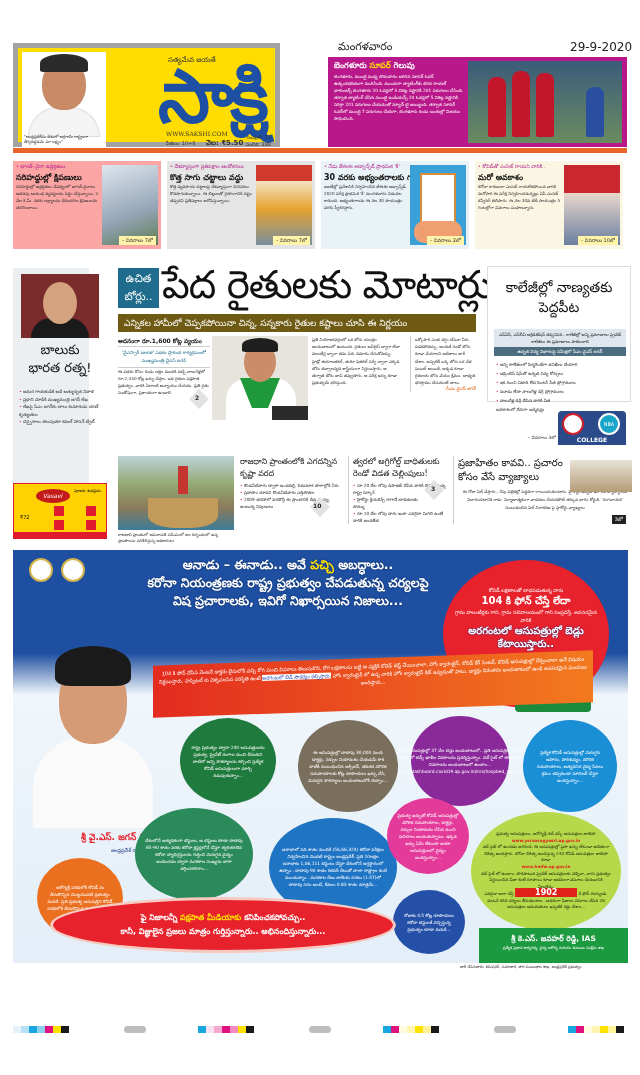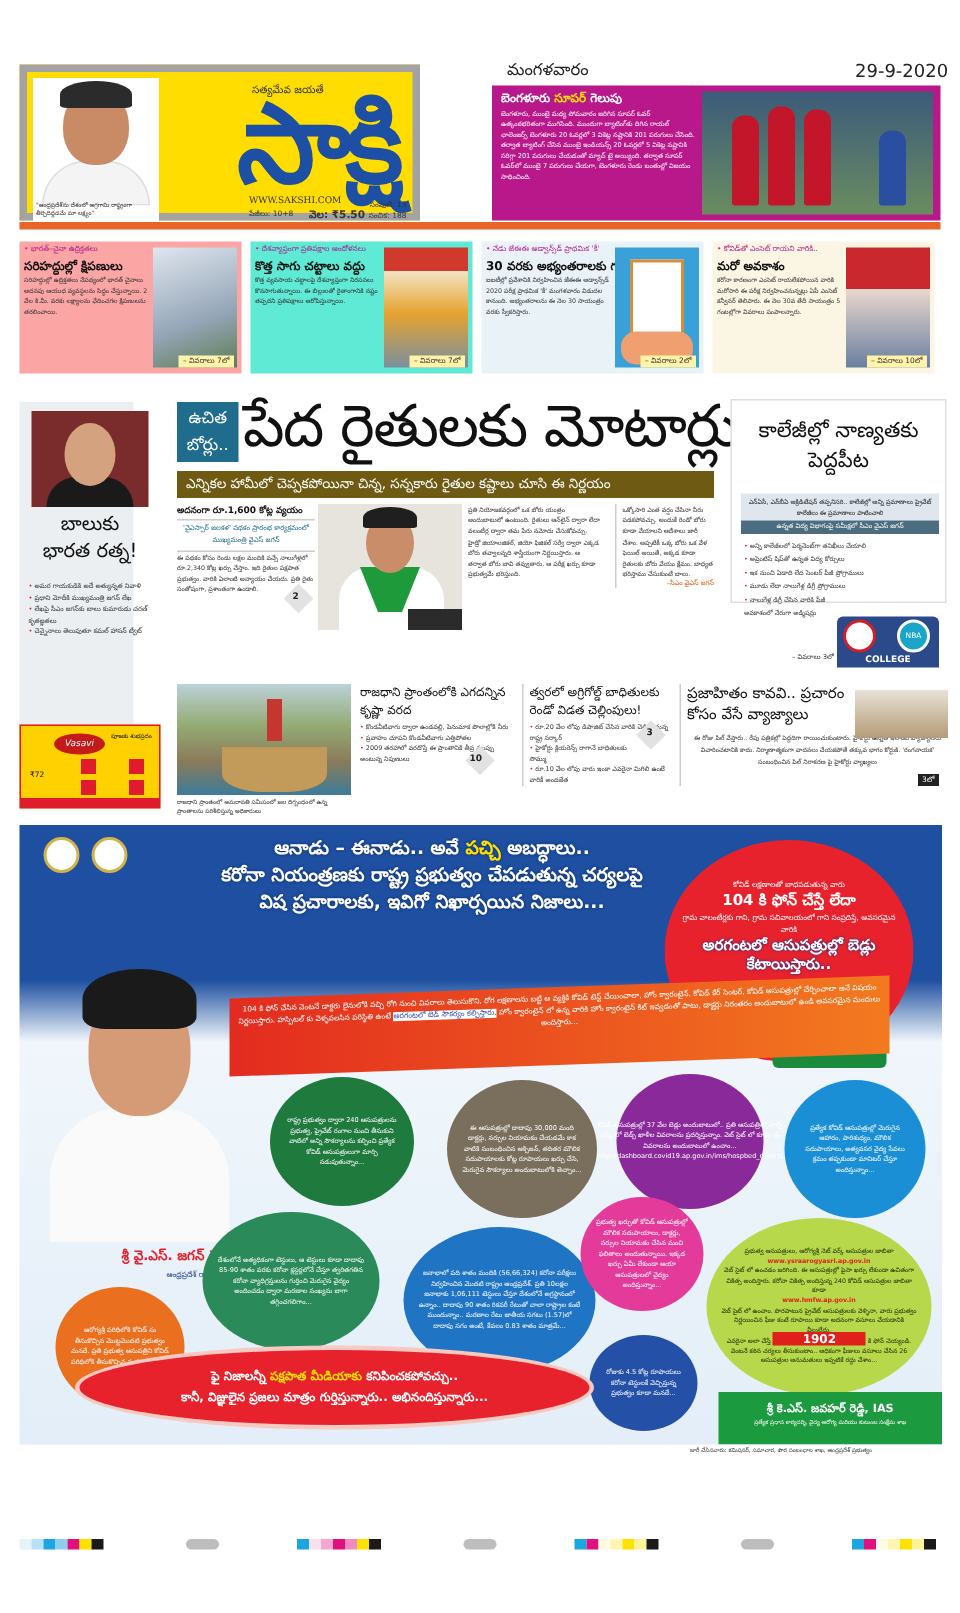--- a/index.html
+++ b/index.html
@@ -165,21 +165,21 @@
 </div>
 <div id="edbar" class="abs"></div>
 
 <div class="teaser" style="left:13px;background:#fca5a5">
   <div class="kick">భారత్–చైనా ఉద్రిక్తతలు</div>
   <div class="ttl">సరిహద్దుల్లో క్షిపణులు</div>
   <div class="body">సరిహద్దుల్లో ఉద్రిక్తతలు నేపథ్యంలో భారత్ చైనాలు అదనపు ఆయుధ వ్యవస్థలను సిద్ధం చేస్తున్నాయి. 2 వేల కి.మీ. వరకు లక్ష్యాలను ఛేదించగల క్షిపణులను తరలించాయి.</div>
   <div class="ph" style="background:linear-gradient(160deg,#dfe6ee,#95a6b8 60%,#5f7c55)"></div>
   <div class="pg">– వివరాలు 7లో</div>
 </div>
-<div class="teaser" style="left:167px;background:#5eead4">
+<div class="teaser" style="left:167px;background:#e5e5e5">
   <div class="kick">దేశవ్యాప్తంగా ప్రతిపక్షాల ఆందోళనలు</div>
   <div class="ttl">కొత్త సాగు చట్టాలు వద్దు</div>
   <div class="body">కొత్త వ్యవసాయ చట్టాలపై దేశవ్యాప్తంగా నిరసనలు కొనసాగుతున్నాయి. ఈ బిల్లులతో రైతాంగానికి నష్టం తప్పదని ప్రతిపక్షాలు ఆరోపిస్తున్నాయి.</div>
   <div class="ph" style="background:linear-gradient(#d0392b 0 20%,#f3e3c3 20%,#e5a331 55%,#7a8f9e)"></div>
   <div class="pg">– వివరాలు 7లో</div>
 </div>
 <div class="teaser" style="left:321px;background:#e9f2f7">
   <div class="kick">నేడు జేఈఈ అడ్వాన్స్‌డ్ ప్రాథమిక 'కీ'</div>
   <div class="ttl">30 వరకు అభ్యంతరాలకు గడువు</div>
   <div class="body">ఐఐటీల్లో ప్రవేశానికి నిర్వహించిన జేఈఈ అడ్వాన్స్‌డ్ 2020 పరీక్ష ప్రాథమిక 'కీ' మంగళవారం విడుదల కానుంది. అభ్యంతరాలను ఈ నెల 30 సాయంత్రం వరకు స్వీకరిస్తారు.</div>

